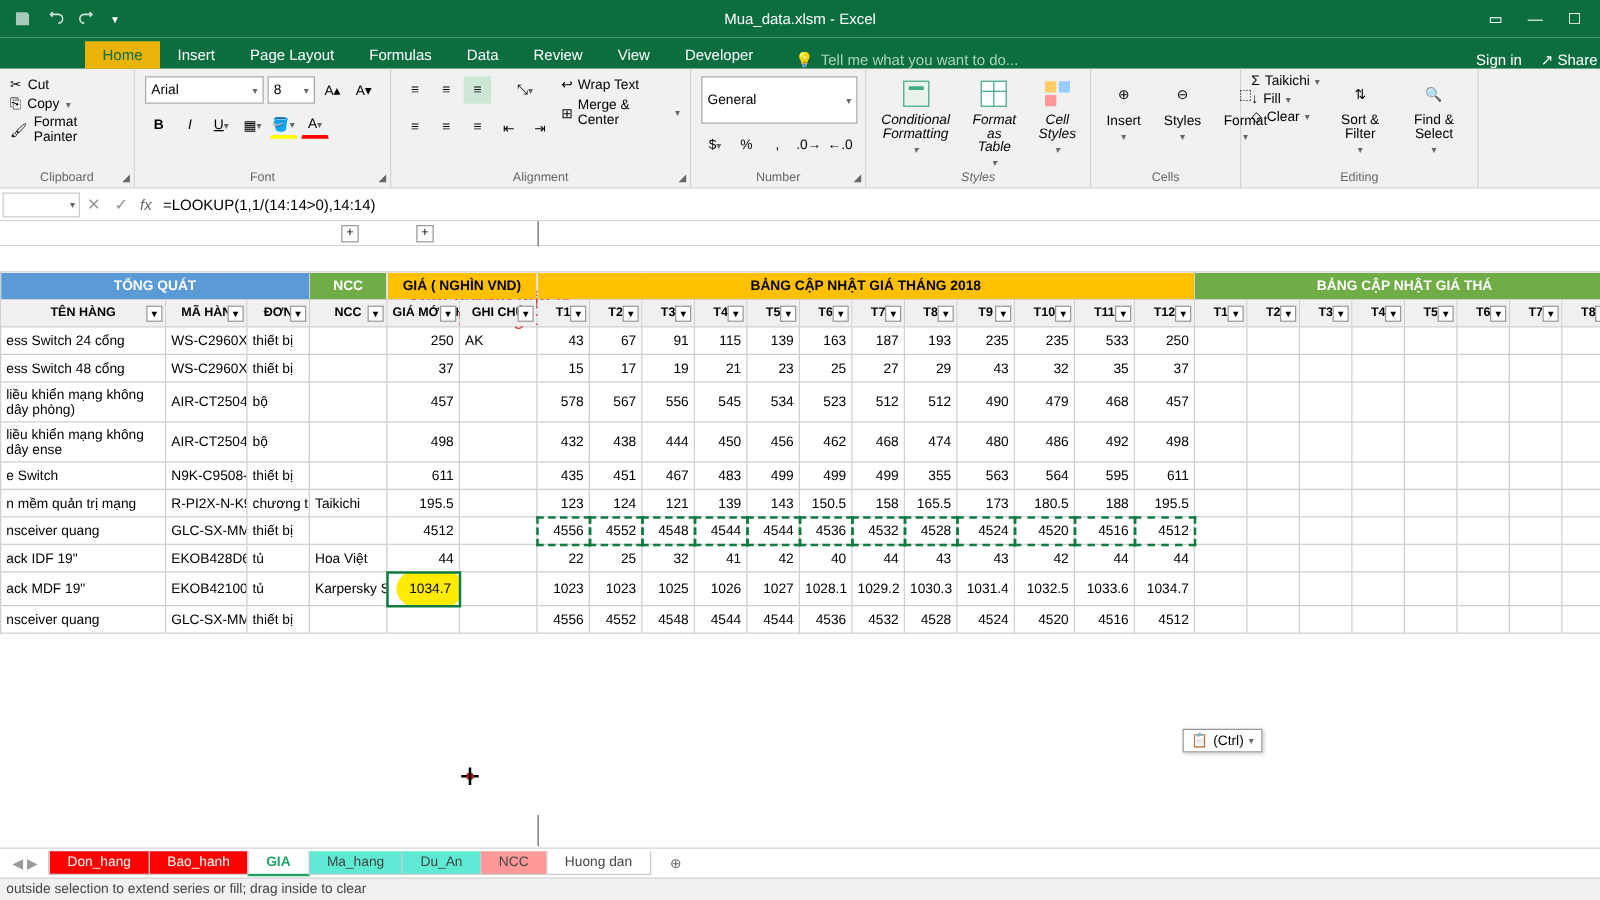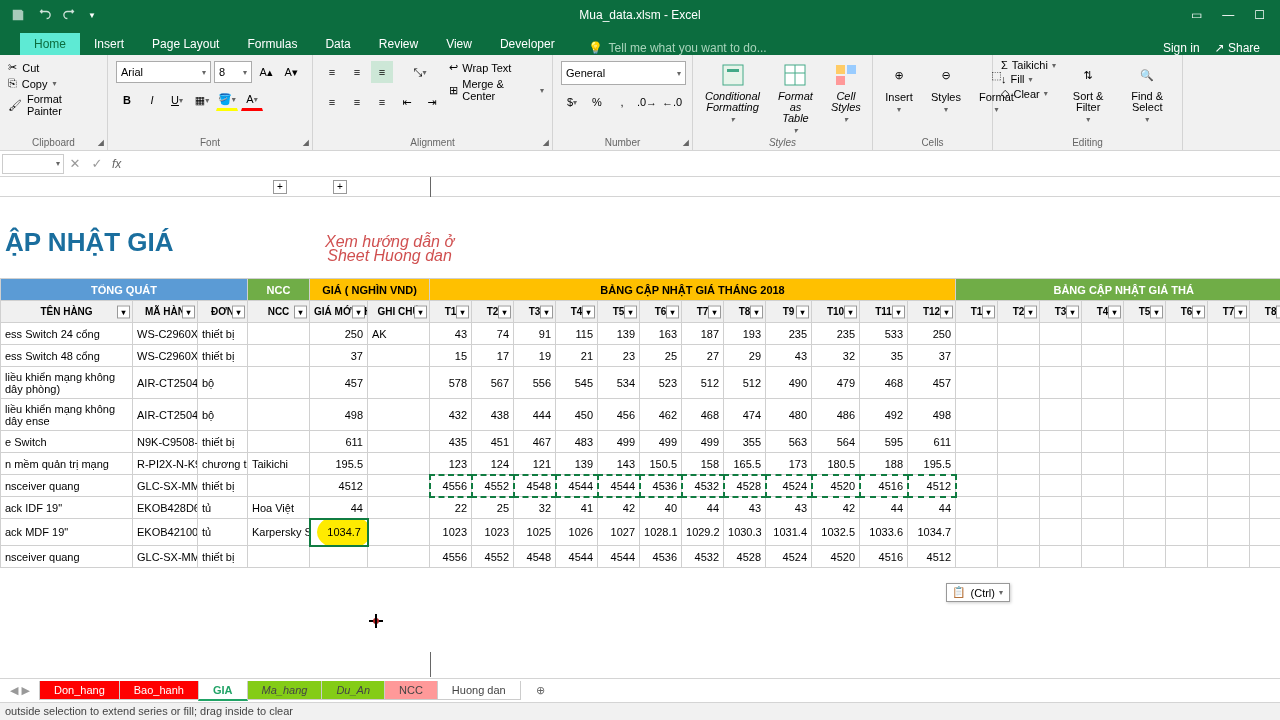--- a/index.html
+++ b/index.html
@@ -4,39 +4,39 @@
 <style>
 * { margin: 0; padding: 0; box-sizing: border-box; font-family: 'Segoe UI', Arial, sans-serif; }
 body { background: #fff; overflow: hidden; width: 1280px; height: 720px; position: relative; }
 .title-bar { background: #0c6d3f; height: 30px; display: flex; align-items: center; color: #fff; font-size: 12px; position: relative; }
 .title-bar .qat { display: flex; align-items: center; gap: 10px; padding-left: 10px; }
 .title-bar .qat-icon { width: 16px; height: 16px; display: inline-flex; align-items: center; justify-content: center; opacity: 0.8; }
 .title-text { position: absolute; left: 50%; transform: translateX(-50%); font-size: 12px; }
 .window-ctrl { position: absolute; right: 0; display: flex; gap: 20px; padding-right: 15px; }
 .ribbon-tabs { background: #0c6d3f; height: 25px; display: flex; align-items: flex-end; color: #fff; font-size: 12px; padding-left: 20px; }
 .ribbon-tab { padding: 4px 14px; cursor: pointer; }
-.ribbon-tab.active { background: #5eead4; color: #0c6d3f; }
+.ribbon-tab.active { background: #eab308; color: #0c6d3f; margin-left: 48px; }
 .ribbon-tabs .tell-me { color: #a8d4bb; margin-left: 20px; display: flex; align-items: center; gap: 5px; }
-.ribbon-right { position: absolute; right: 20px; display: flex; gap: 15px; align-items: center; }
+.ribbon-right { position: absolute; right: 2px; display: flex; gap: 15px; align-items: center; }
 .ribbon { background: #f1f1f1; border-bottom: 1px solid #d4d4d4; height: 96px; display: flex; font-size: 11px; }
 .ribbon-group { border-right: 1px solid #d4d4d4; padding: 4px 8px; display: flex; flex-direction: column; position: relative; }
 .ribbon-group-label { position: absolute; bottom: 2px; left: 0; right: 0; text-align: center; color: #666; font-size: 10px; }
 .ribbon-group .dialog-launcher { position: absolute; bottom: 3px; right: 3px; font-size: 8px; color: #666; }
 .clipboard-grp { width: 108px; }
 .clipboard-items { display: flex; flex-direction: column; gap: 3px; padding-top: 2px; }
 .clip-item { display: flex; align-items: center; gap: 5px; font-size: 11px; }
 .font-grp { width: 205px; }
 .font-row { display: flex; gap: 3px; align-items: center; margin-top: 2px; }
 .font-name { width: 95px; height: 22px; border: 1px solid #ababab; background: #fff; font-size: 11px; padding: 0 4px; display: flex; align-items: center; justify-content: space-between; }
 .font-size { width: 38px; height: 22px; border: 1px solid #ababab; background: #fff; font-size: 11px; padding: 0 4px; display: flex; align-items: center; justify-content: space-between; }
 .small-btn { width: 22px; height: 22px; display: inline-flex; align-items: center; justify-content: center; border: 1px solid transparent; }
 .align-grp { width: 240px; }
 .align-rows { display: flex; flex-direction: column; gap: 2px; }
 .number-grp { width: 140px; }
-.number-combo { width: 125px; height: 24px; border: 1px solid #ababab; background: #fff; font-size: 11px; padding: 0 4px; display: flex; align-items: center; justify-content: space-between; margin-top: 2px; }
+.number-combo { width: 125px; height: 38px; border: 1px solid #ababab; background: #fff; font-size: 11px; padding: 0 4px; display: flex; align-items: center; justify-content: space-between; margin-top: 2px; }
 .styles-grp { width: 180px; font-style: italic; }
 .styles-row { display: flex; gap: 10px; }
 .cells-grp { width: 120px; }
 .editing-grp { width: 190px; }
 .large-btn { display: flex; flex-direction: column; align-items: center; gap: 2px; font-size: 11px; padding: 2px 4px; cursor: pointer; }
 .large-icon { width: 28px; height: 28px; display: flex; align-items: center; justify-content: center; }
 .formula-bar { height: 26px; border-bottom: 1px solid #d4d4d4; display: flex; align-items: center; background: #fff; }
 .name-box { width: 62px; height: 20px; border: 1px solid #ccc; margin-left: 2px; font-size: 11px; padding: 0 3px; display: flex; align-items: center; justify-content: space-between; }
 .fb-btn { width: 22px; text-align: center; color: #999; font-size: 13px; cursor: pointer; }
 .fx-label { font-style: italic; font-size: 12px; color: #666; padding: 0 4px; }
@@ -64,21 +64,21 @@
 .fill-handle-cursor::before, .fill-handle-cursor::after { content: ''; position: absolute; background: #000; }
 .fill-handle-cursor::before { width: 14px; height: 2px; top: 6px; left: 0; }
 .fill-handle-cursor::after { width: 2px; height: 14px; top: 0; left: 6px; }
 .fill-handle-dot { position: absolute; width: 6px; height: 6px; background: #b22222; border-radius: 50%; left: 4px; top: 4px; }
 .ctrl-popup { position: absolute; right: 270px; bottom: 50px; border: 1px solid #999; background: #fff; padding: 2px 6px; font-size: 11px; display: flex; align-items: center; gap: 4px; box-shadow: 1px 1px 3px rgba(0,0,0,0.2); }
 .sheet-tabs { position: absolute; bottom: 18px; left: 0; right: 0; height: 24px; background: #fff; border-top: 1px solid #d4d4d4; display: flex; align-items: center; font-size: 11px; }
 .tab-nav { display: flex; gap: 6px; padding: 0 10px; color: #999; }
 .sheet-tab { padding: 3px 14px; border: 1px solid #ccc; border-top: none; margin-left: -1px; cursor: pointer; }
 .tab-red { background: #ff0000; color: #fff; }
 .tab-active { background: #fff; color: #21a366; font-weight: bold; border-bottom: 2px solid #21a366; }
-.tab-purple { background: #84cc16; color: #444; font-style: italic; }
+.tab-purple { background: #5eead4; color: #444; }
 .tab-salmon { background: #ff9999; color: #444; }
 .tab-white { background: #fff; color: #444; }
 .tab-add { width: 24px; text-align: center; color: #666; margin-left: 8px; border: 1px solid transparent; border-radius: 50%; }
 .status-bar { position: absolute; bottom: 0; left: 0; right: 0; height: 18px; background: #f1f1f1; border-top: 1px solid #d4d4d4; font-size: 11px; color: #444; padding: 2px 5px; }
 .caret { font-size: 8px; color: #666; }
 .check-wrap { display: flex; align-items: center; gap: 4px; }
 svg { display: block; }
 </style>
 </head>
 <body>
@@ -326,30 +326,30 @@
 </div>
 
 <div class="formula-bar">
   <div class="name-box">
       <span></span>
       <span class="caret">▾</span>
     </div>
   <span class="fb-btn">✕</span>
   <span class="fb-btn">✓</span>
   <span class="fx-label">fx</span>
+  <div class="formula-input">=LOOKUP(1,1/(14:14&gt;0),14:14)</div>
 </div>
 
 <div class="outline-bar">
   <div class="outline-btn" style="left:273px;top:3px">+</div>
   <div class="outline-btn" style="left:333px;top:3px">+</div>
   <div class="freeze-line-v" style="left:430px;top:0;height:500px"></div>
 </div>
 
 <div class="sheet-area">
-  <div class="sheet-title">ẬP NHẬT GIÁ</div>
   <div class="instruction-text">
     <span>Xem hướng dẫn ở</span><br><span>Sheet Huong dan</span>
   </div>
 
   <table class="grid-table" id="grid" style="margin-top:20px;table-layout:fixed;width:1280px">
     <colgroup>
       <col style="width:132px">
         <col style="width:65px">
         <col style="width:50px">
         <col style="width:62px">
@@ -415,21 +415,21 @@
     </thead>
     <tbody id="grid-body">
         <tr>
           <td>ess Switch 24 cổng</td>
           <td>WS-C2960X-</td>
           <td>thiết bị</td>
           <td></td>
           <td class="num-cell">250</td>
           <td>AK</td>
           <td class="num-cell">43</td>
-          <td class="num-cell">74</td>
+          <td class="num-cell">67</td>
           <td class="num-cell">91</td>
           <td class="num-cell">115</td>
           <td class="num-cell">139</td>
           <td class="num-cell">163</td>
           <td class="num-cell">187</td>
           <td class="num-cell">193</td>
           <td class="num-cell">235</td>
           <td class="num-cell">235</td>
           <td class="num-cell">533</td>
           <td class="num-cell">250</td>

